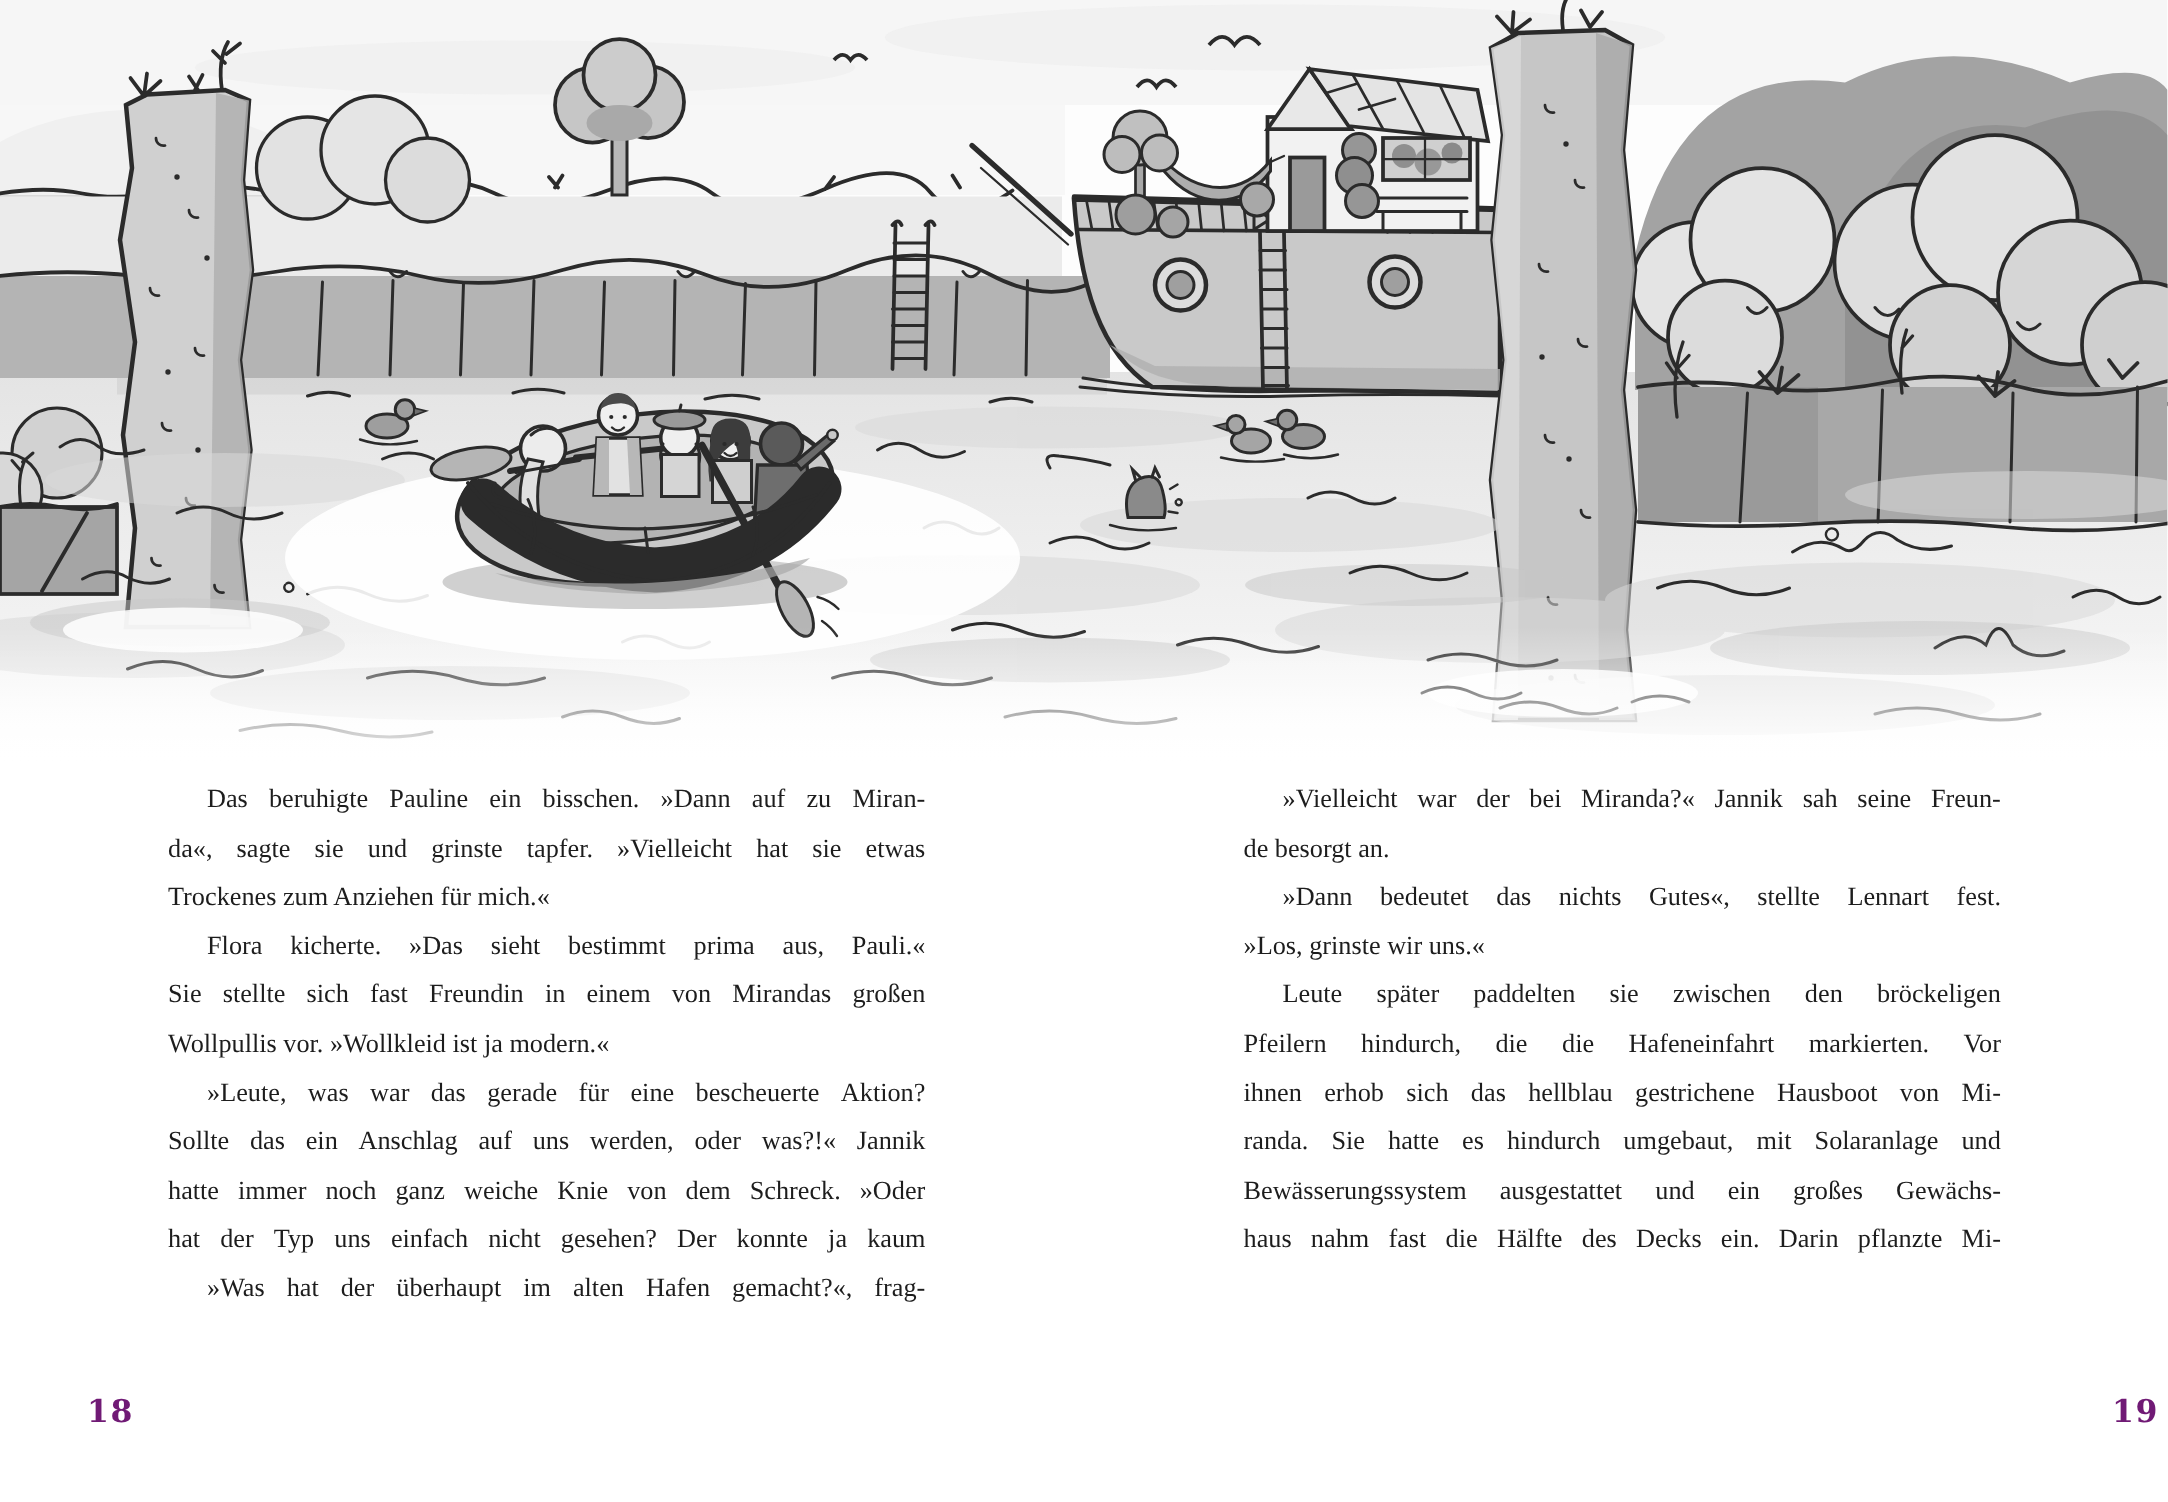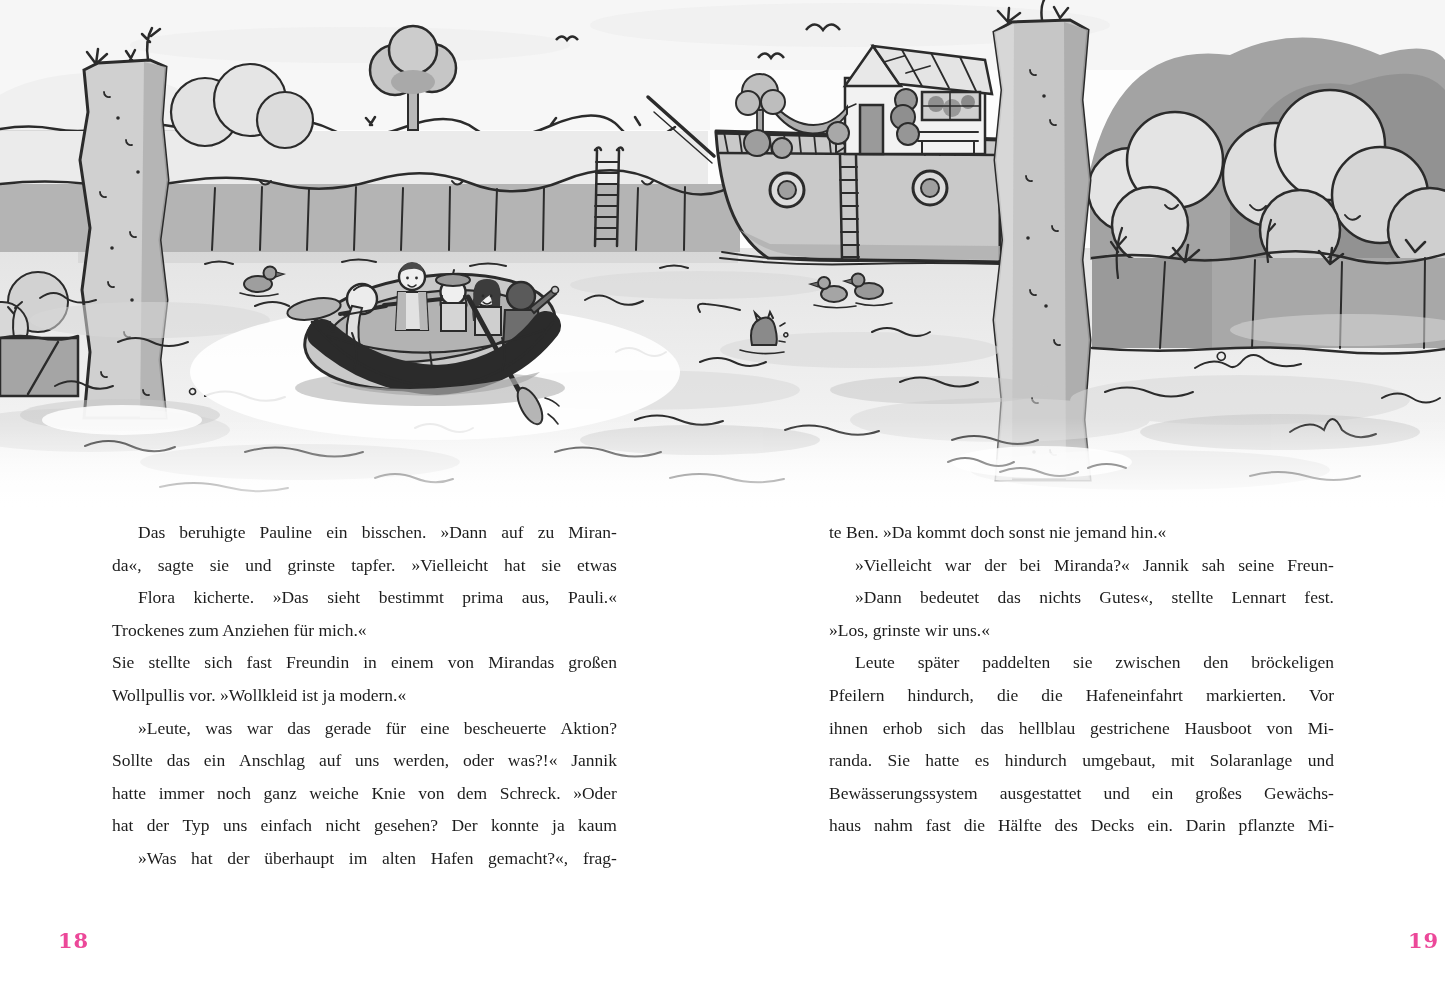--- a/index.html
+++ b/index.html
@@ -6,21 +6,21 @@
   body{width:1445px;height:1001px;position:relative;overflow:hidden;
        font-family:"Liberation Serif", serif;color:#1d1d1d;}
   .illustration{position:absolute;top:0;left:0;width:1445px;height:510px;}
   .page-col{position:absolute;top:516px;width:505px;font-size:17.5px;}
   #left-col{left:112px;}
   #right-col{left:829px;}
   .line{height:32.6px;line-height:32.6px;white-space:nowrap;overflow:visible;}
   .line.j{display:flex;justify-content:space-between;white-space:normal;}
   .line.ind{padding-left:26px;}
   .pagenum{position:absolute;top:928px;font-family:"DejaVu Serif", serif;
-           font-weight:600;font-size:21px;letter-spacing:1px;color:#ec4899;}
+           font-weight:600;font-size:21px;letter-spacing:1px;color:#701a75;}
   #pagenum-left{left:58px;}
   #pagenum-right{left:1408px;}
   svg .ln{stroke:#2b2b2b;stroke-linecap:round;fill:none;}
 </style>
 </head>
 <body>
 
 <div class="illustration">
 <svg width="1445" height="510" viewBox="0 0 1445 510" xmlns="http://www.w3.org/2000/svg">
   <defs>
@@ -354,31 +354,31 @@
       <span>sagte</span>
       <span>sie</span>
       <span>und</span>
       <span>grinste</span>
       <span>tapfer.</span>
       <span>»Vielleicht</span>
       <span>hat</span>
       <span>sie</span>
       <span>etwas</span>
     </div>
+    <div class="line">Trockenes zum Anziehen für mich.«</div>
     <div class="line j ind">
       <span>Flora</span>
       <span>kicherte.</span>
       <span>»Das</span>
       <span>sieht</span>
       <span>bestimmt</span>
       <span>prima</span>
       <span>aus,</span>
       <span>Pauli.«</span>
     </div>
-    <div class="line">Trockenes zum Anziehen für mich.«</div>
     <div class="line j">
       <span>Sie</span>
       <span>stellte</span>
       <span>sich</span>
       <span>fast</span>
       <span>Freundin</span>
       <span>in</span>
       <span>einem</span>
       <span>von</span>
       <span>Mirandas</span>
@@ -439,32 +439,32 @@
       <span>der</span>
       <span>überhaupt</span>
       <span>im</span>
       <span>alten</span>
       <span>Hafen</span>
       <span>gemacht?«,</span>
       <span>frag-</span>
     </div>
   </div>
 <div class="page-col" id="right-col">
-    <div class="line">te Ben. »Da kommt doch sonst nie jemand hin.«</div>
     <div class="line j ind">
       <span>»Vielleicht</span>
       <span>war</span>
       <span>der</span>
       <span>bei</span>
       <span>Miranda?«</span>
       <span>Jannik</span>
       <span>sah</span>
       <span>seine</span>
       <span>Freun-</span>
     </div>
+    <div class="line">de besorgt an.</div>
     <div class="line j ind">
       <span>»Dann</span>
       <span>bedeutet</span>
       <span>das</span>
       <span>nichts</span>
       <span>Gutes«,</span>
       <span>stellte</span>
       <span>Lennart</span>
       <span>fest.</span>
     </div>

